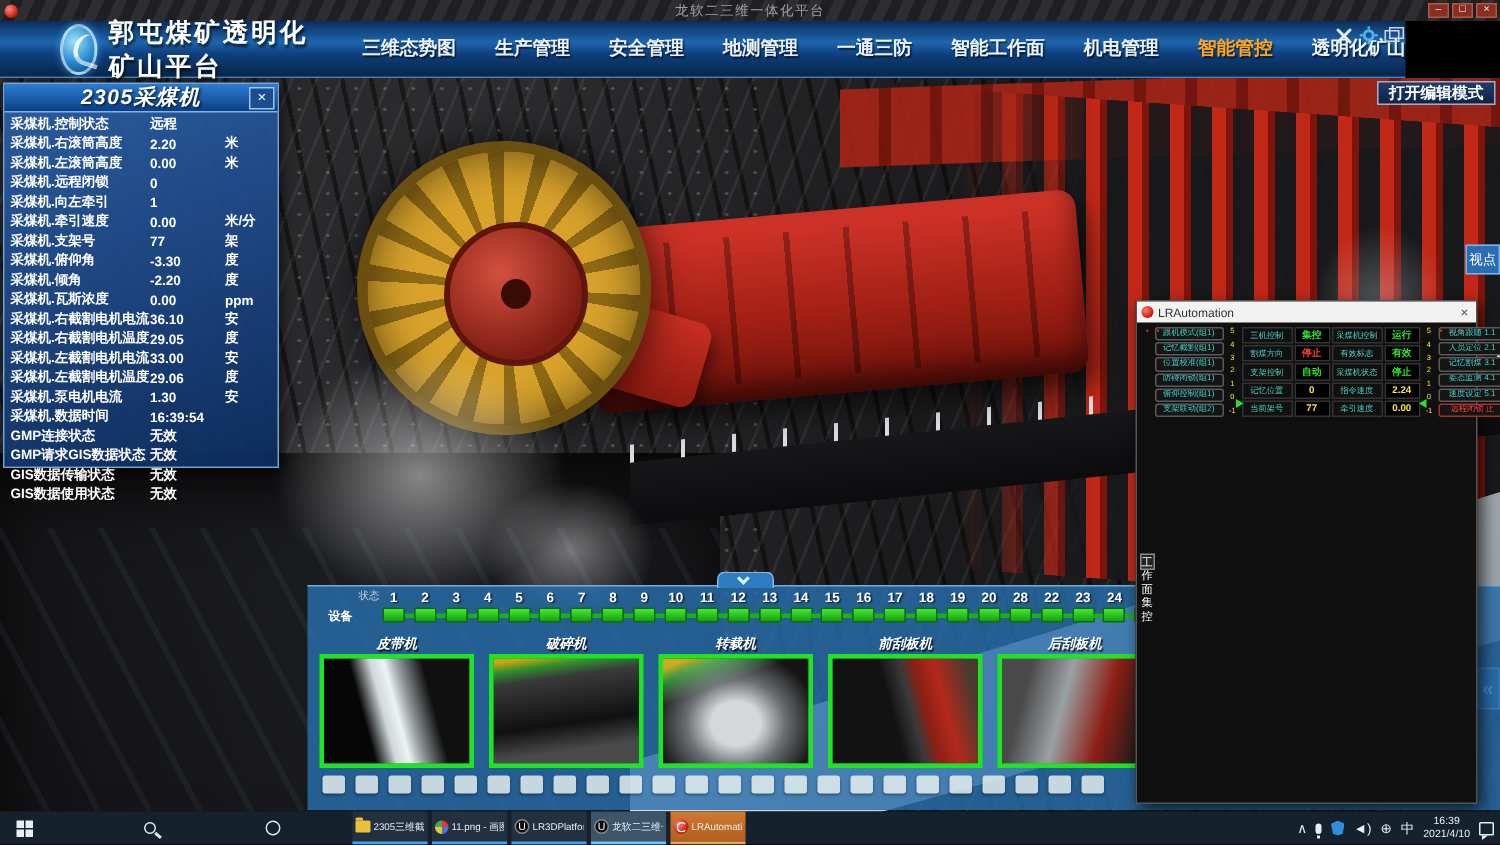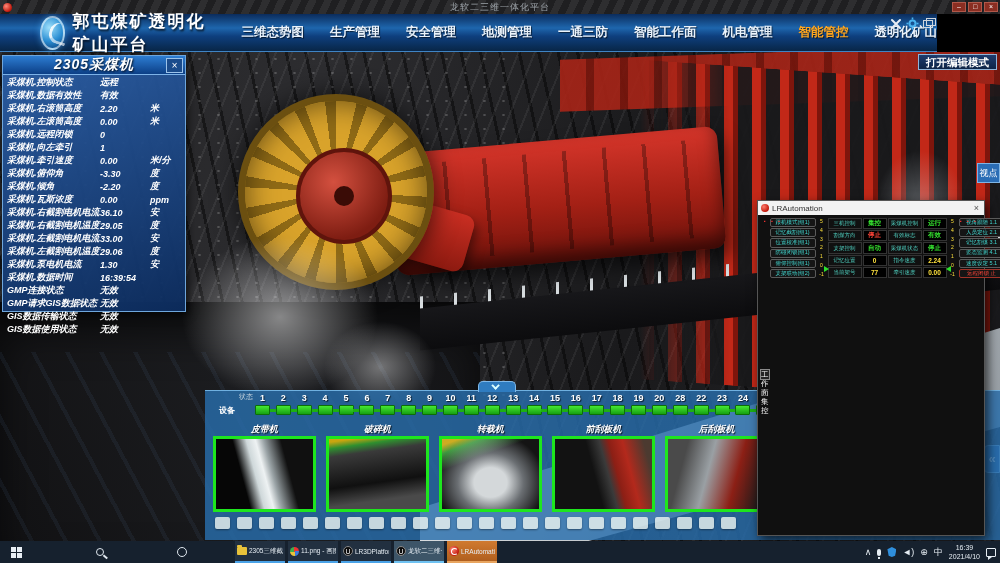--- a/index.html
+++ b/index.html
@@ -105,21 +105,21 @@
     background:linear-gradient(160deg,rgba(44,96,168,.95),rgba(12,44,94,.95));
     border:1px solid #6ea6dc; box-shadow:2px 3px 8px rgba(0,0,0,.6); display:flex; flex-direction:column; }
   .lp-header { height:22px; background:linear-gradient(180deg,#2d7dd2,#0c3f86);
     display:flex; align-items:center; justify-content:center; position:relative;
     border-bottom:1px solid #7db3e8;font-style:italic; }
   .lp-title { font-size:14px; font-weight:bold; color:#fff; letter-spacing:1px;
     text-shadow:1px 1px 2px rgba(0,0,0,.8); }
   .lp-close { position:absolute; right:2px; top:2px; width:17px; height:15px;
     background:#1b4c8c; border:1px solid #9cc3ea; color:#fff; font-size:10px; line-height:13px;
     text-align:center; cursor:pointer; }
-  .lp-rows { flex:1; display:flex; flex-direction:column; padding:1px 0;font-style:italic; }
+  .lp-rows { flex:1; display:flex; flex-direction:column; padding:1px 0; }
   .lp-row { flex:1; display:grid; grid-template-columns:97px 50px 1fr; align-items:center; }
   .lp-label { font-size:9px; font-weight:bold; color:#fff; padding-left:4px; white-space:nowrap; }
   .lp-value { font-size:9px; font-weight:bold; color:#fff; }
   .lp-unit { font-size:9px; font-weight:bold; color:#fff; }
 
   
   .auto-win { position:absolute; left:757px; top:200px; width:228px; height:336px; z-index:40;
     background:#101010; border:1px solid #555; box-shadow:3px 4px 10px rgba(0,0,0,.7);
     display:flex; flex-direction:column; }
   .aw-titlebar { height:14px; background:#f2f2f2; display:flex; align-items:center; padding:0 3px; }
@@ -336,25 +336,20 @@
       <span class="lp-close">×</span>
     </div>
     <div class="lp-rows">
 
     <div class="lp-row">
         <span class="lp-label">采煤机.控制状态</span>
         <span class="lp-value">远程</span>
         <span class="lp-unit"></span>
       </div>
         <div class="lp-row">
-        <span class="lp-label">采煤机.数据有效性</span>
-        <span class="lp-value">有效</span>
-        <span class="lp-unit"></span>
-      </div>
-        <div class="lp-row">
         <span class="lp-label">采煤机.右滚筒高度</span>
         <span class="lp-value">2.20</span>
         <span class="lp-unit">米</span>
       </div>
         <div class="lp-row">
         <span class="lp-label">采煤机.左滚筒高度</span>
         <span class="lp-value">0.00</span>
         <span class="lp-unit">米</span>
       </div>
         <div class="lp-row">
@@ -364,20 +359,25 @@
       </div>
         <div class="lp-row">
         <span class="lp-label">采煤机.向左牵引</span>
         <span class="lp-value">1</span>
         <span class="lp-unit"></span>
       </div>
         <div class="lp-row">
         <span class="lp-label">采煤机.牵引速度</span>
         <span class="lp-value">0.00</span>
         <span class="lp-unit">米/分</span>
+      </div>
+        <div class="lp-row">
+        <span class="lp-label">采煤机.支架号</span>
+        <span class="lp-value">77</span>
+        <span class="lp-unit">架</span>
       </div>
         <div class="lp-row">
         <span class="lp-label">采煤机.俯仰角</span>
         <span class="lp-value">-3.30</span>
         <span class="lp-unit">度</span>
       </div>
         <div class="lp-row">
         <span class="lp-label">采煤机.倾角</span>
         <span class="lp-value">-2.20</span>
         <span class="lp-unit">度</span>

